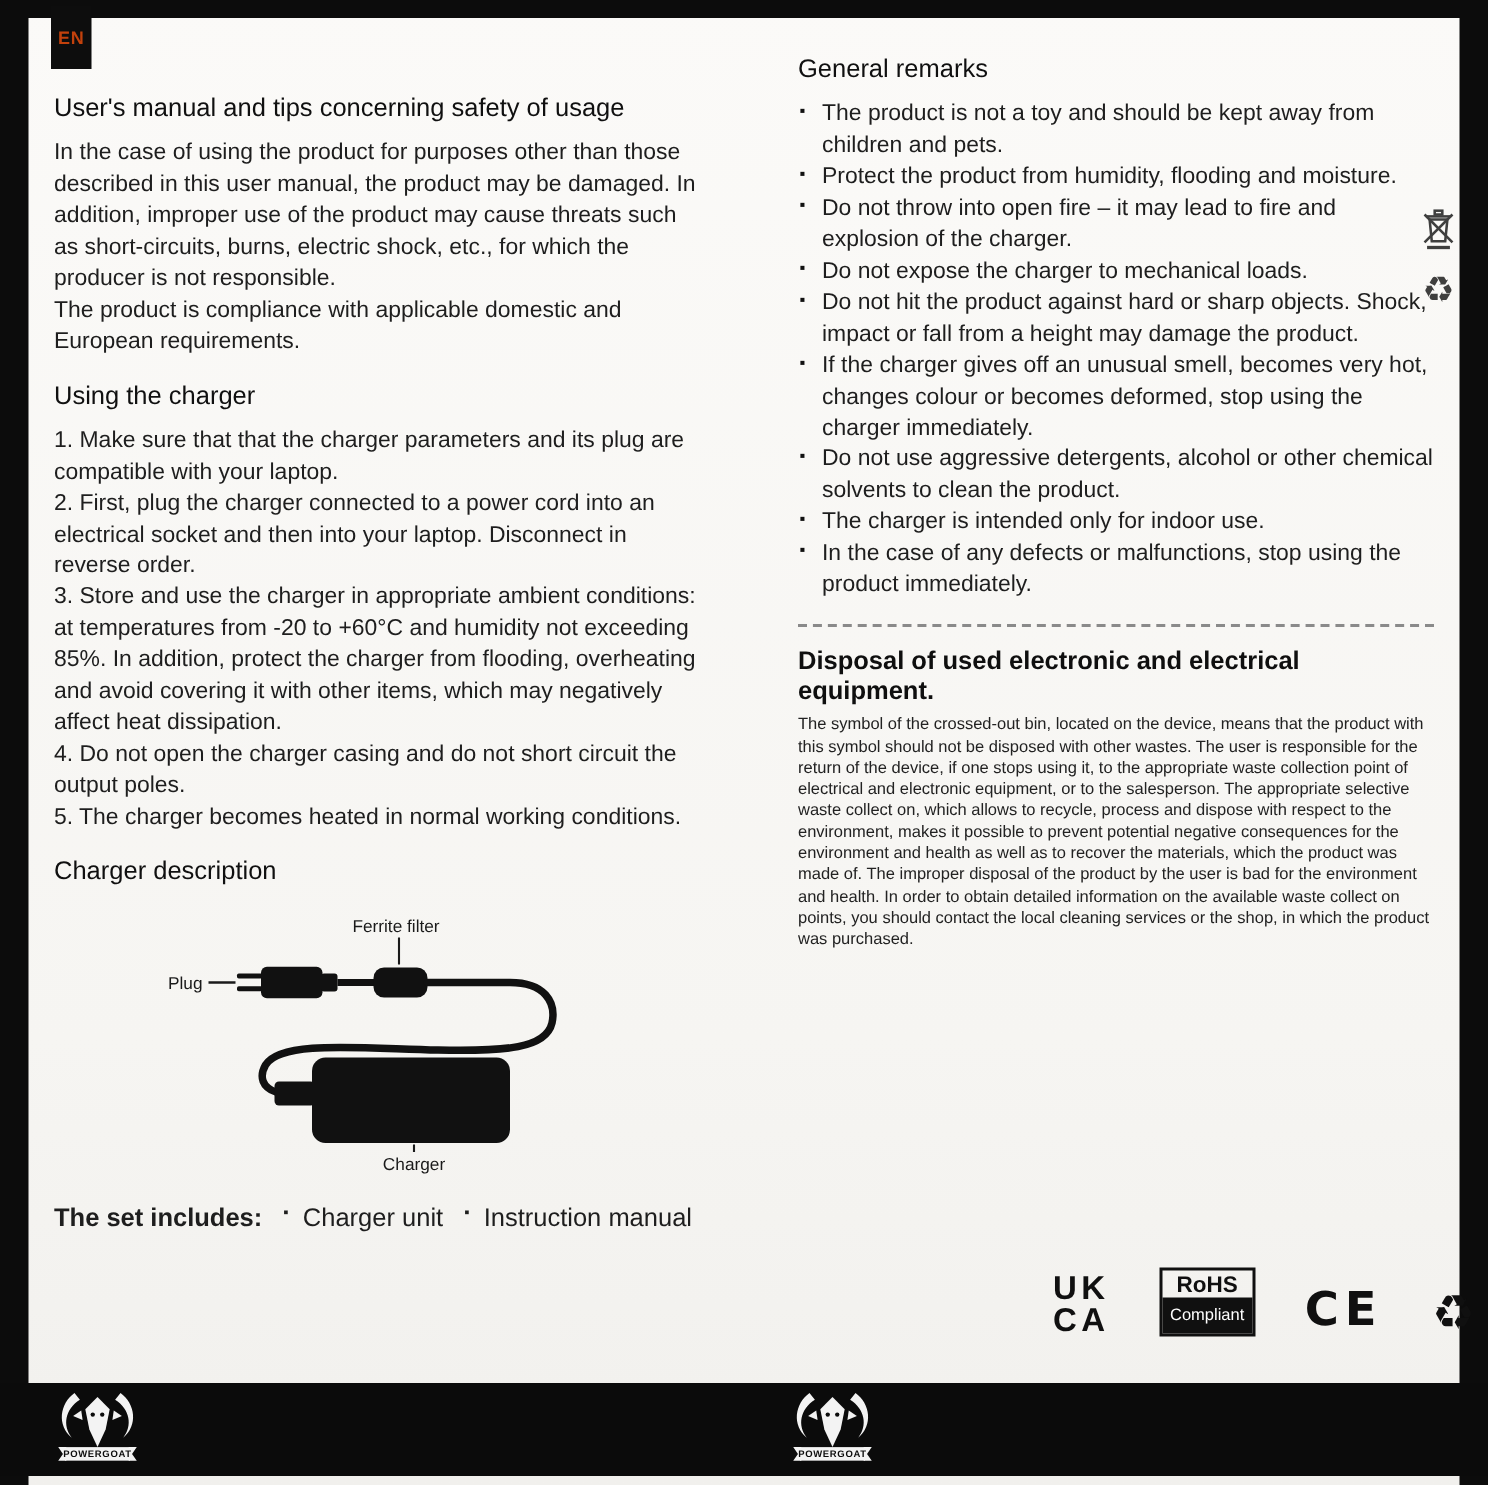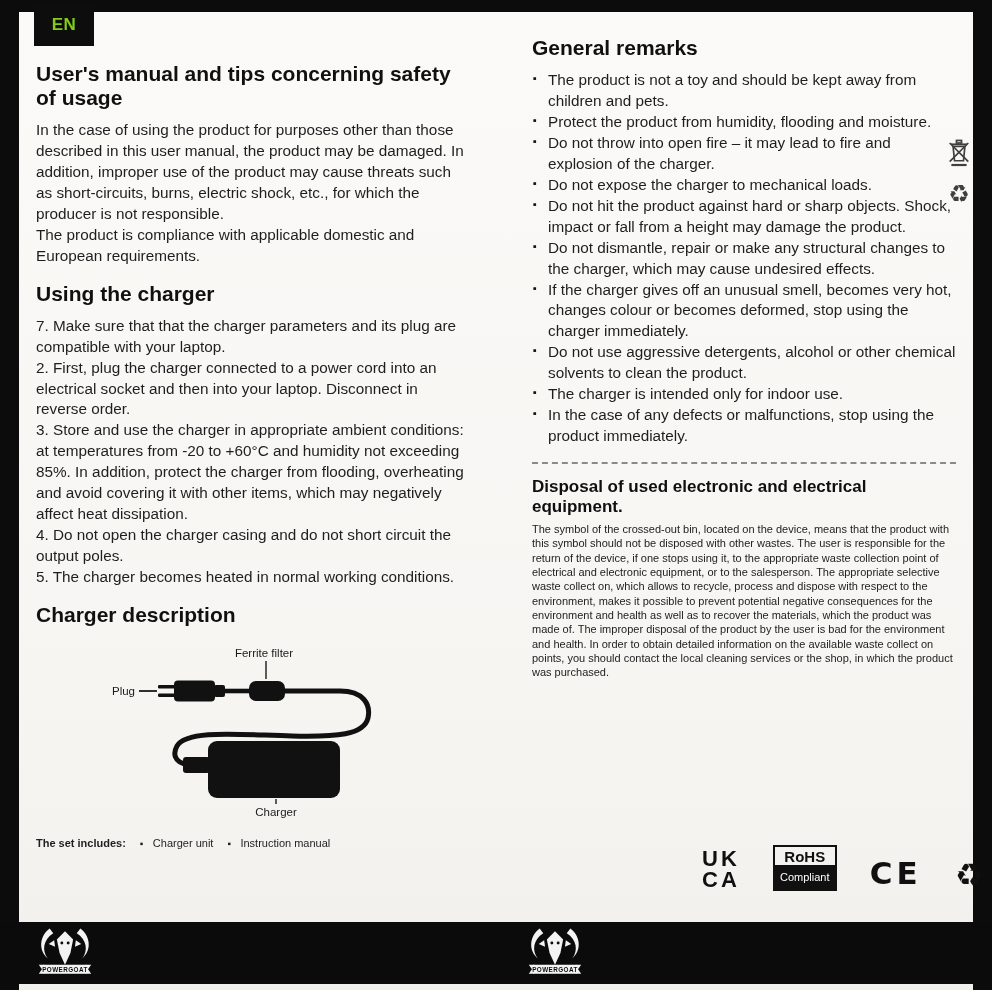--- a/index.html
+++ b/index.html
@@ -16,33 +16,33 @@
     overflow: hidden;
   }
   
   .edge { position: absolute; background: #0c0c0c; }
   .edge-top    { left:0; top:0; width:992px; height:12px; }
   .edge-left   { left:0; top:0; width:19px; height:990px; }
   .edge-right  { right:0; top:0; width:19px; height:990px; }
 
   .lang-badge {
     position: absolute; left: 34px; top: 4px;
-    width: 60px; height: 42px;
-    background: #0d0d0d; color: #84cc16;
-    font-weight: bold; font-size: 17px;
+    width: 27px; height: 42px;
+    background: #0d0d0d; color: #c2410c;
+    font-weight: bold; font-size: 12px;
     display: flex; align-items: center; justify-content: center;
     letter-spacing: .5px;
   }
 
   .col { position: absolute; }
   .col-left  { left: 36px;  top: 62px; width: 432px; }
   .col-right { left: 532px; top: 36px; width: 424px; }
 
   h2.sec {
-    font-size: 21px; font-weight: bold; color: #101010;
+    font-size: 17px; font-weight: normal; color: #101010;
     margin: 15px 0 10px 0;
   }
   h2.sec.first { margin-top: 0; }
   p.body-line { font-size: 15.3px; line-height: 1.37; margin: 0; }
 
   ul.remarks { list-style: none; margin-top: 9px; }
   ul.remarks li {
     position: relative;
     padding-left: 16px;
     font-size: 15.3px; line-height: 1.37;
@@ -60,21 +60,21 @@
   }
   h3.small-head { font-size: 17px; font-weight: bold; color: #0f0f0f; margin-bottom: 5px; }
   p.small-body  { font-size: 11px; line-height: 1.3; color: #222; }
 
   
   .diagram { margin-top: 6px; }
   .diagram text { font-size: 11.5px; fill: #1a1a1a; }
 
   .set-includes {
     margin-top: 14px;
-    font-size: 11px;
+    font-size: 17px;
     display: flex; align-items: baseline; gap: 14px;
   }
   .set-includes .lbl { font-weight: bold; }
   .set-includes .inc {
     position: relative; padding-left: 13px;
   }
   .set-includes .inc::before {
     content: "▪"; position: absolute; left: 0; top: 1px; font-size: 10px;
   }
 
@@ -119,21 +119,21 @@
   <div class="edge edge-right"></div>
 
   <div class="lang-badge">EN</div>
 
   <div class="col col-left">
     <h2 class="sec first">User's manual and tips concerning safety of usage</h2>
     <p class="body-line">In the case of using the product for purposes other than those described in this user manual, the product may be damaged. In addition, improper use of the product may cause threats such as short-circuits, burns, electric shock, etc., for which the producer is not responsible.</p>
     <p class="body-line">The product is compliance with applicable domestic and European requirements.</p>
 
     <h2 class="sec">Using the charger</h2>
-    <p class="body-line">7. Make sure that that the charger parameters and its plug are compatible with your laptop.</p>
+    <p class="body-line">1. Make sure that that the charger parameters and its plug are compatible with your laptop.</p>
     <p class="body-line">2. First, plug the charger connected to a power cord into an electrical socket and then into your laptop. Disconnect in reverse order.</p>
     <p class="body-line">3. Store and use the charger in appropriate ambient conditions: at temperatures from -20 to +60°C and humidity not exceeding 85%. In addition, protect the charger from flooding, overheating and avoid covering it with other items, which may negatively affect heat dissipation.</p>
     <p class="body-line">4. Do not open the charger casing and do not short circuit the output poles.</p>
     <p class="body-line">5. The charger becomes heated in normal working conditions.</p>
 
     <h2 class="sec">Charger description</h2>
 
     <svg class="diagram" width="432" height="176" viewBox="0 0 432 176">
 
       <text x="228" y="14" text-anchor="middle">Ferrite filter</text>
@@ -171,21 +171,20 @@
   </div>
 
   <div class="col col-right">
     <h2 class="sec first">General remarks</h2>
     <ul class="remarks">
       <li>The product is not a toy and should be kept away from children and pets.</li>
       <li>Protect the product from humidity, flooding and moisture.</li>
       <li>Do not throw into open fire – it may lead to fire and explosion of the charger.</li>
       <li>Do not expose the charger to mechanical loads.</li>
       <li>Do not hit the product against hard or sharp objects. Shock, impact or fall from a height may damage the product.</li>
-      <li>Do not dismantle, repair or make any structural changes to the charger, which may cause undesired effects.</li>
       <li>If the charger gives off an unusual smell, becomes very hot, changes colour or becomes deformed, stop using the charger immediately.</li>
       <li>Do not use aggressive detergents, alcohol or other chemical solvents to clean the product.</li>
       <li>The charger is intended only for indoor use.</li>
       <li>In the case of any defects or malfunctions, stop using the product immediately.</li>
     </ul>
 
     <div class="divider"></div>
 
     <h3 class="small-head">Disposal of used electronic and electrical equipment.</h3>
     <p class="small-body">The symbol of the crossed-out bin, located on the device, means that the product with this symbol should not be disposed with other wastes. The user is responsible for the return of the device, if one stops using it, to the appropriate waste collection point of electrical and electronic equipment, or to the salesperson. The appropriate selective waste collect on, which allows to recycle, process and dispose with respect to the environment, makes it possible to prevent potential negative consequences for the environment and health as well as to recover the materials, which the product was made of. The improper disposal of the product by the user is bad for the environment and health. In order to obtain detailed information on the available waste collect on points, you should contact the local cleaning services or the shop, in which the product was purchased.</p>

